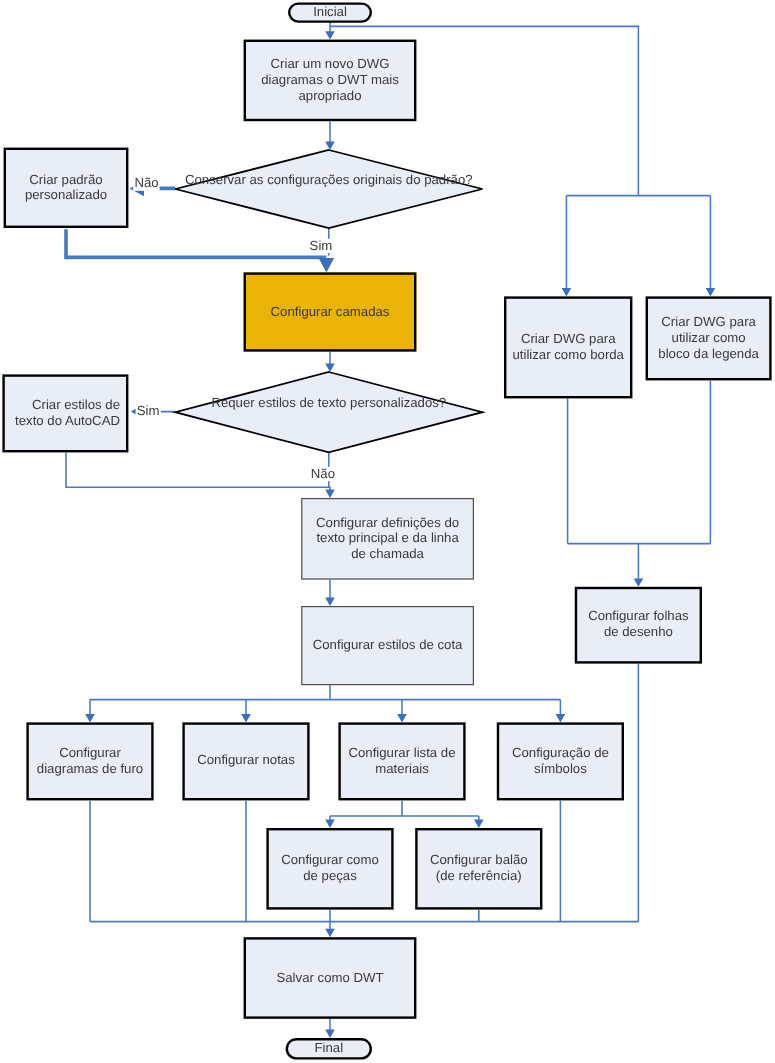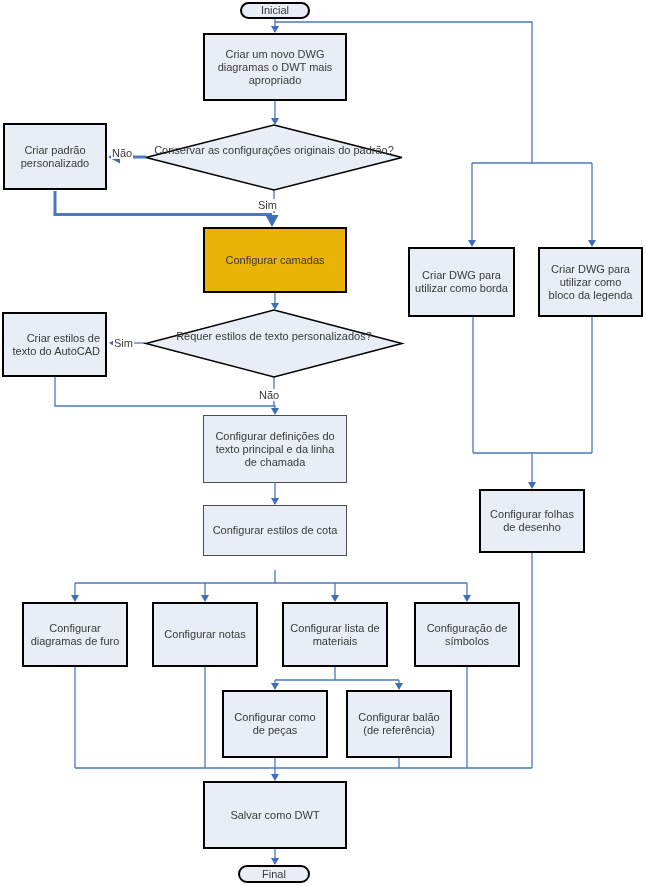--- a/index.html
+++ b/index.html
@@ -6,21 +6,21 @@
   #stage{
     position:relative;width:646px;height:886px;background:#ffffff;overflow:hidden;
     font-family:"Liberation Sans", sans-serif;
   }
   #wires{position:absolute;left:0;top:0;z-index:0;}
   .node{
     position:absolute;z-index:2;display:flex;align-items:center;justify-content:center;
     text-align:center;background:#E9EDF5;border:2px solid #000;color:#3a3a3a;
     font-size:11px;line-height:13px;box-sizing:border-box;padding:2px 5px;
   }
-  .thin{border-width:1px;border-color:#4d4d4d;}
+  .thin{border-width:1px;border-color:#4d4d4d;margin-left:48px;}
   .yellow{background:#eab308;}
   .pill{border-radius:9px;padding:0 20px;}
   .dlabel{
     position:absolute;z-index:2;text-align:center;color:#3a3a3a;
     font-size:11px;line-height:13px;pointer-events:none;
   }
   .elabel{
     position:absolute;z-index:3;color:#3a3a3a;background:#fff;
     font-size:11px;line-height:12px;padding:0 1px;
   }
@@ -122,33 +122,33 @@
   <div class="node" style="left:203px;top:33px;width:144px;height:68px;">Criar um novo DWG diagramas o DWT mais apropriado</div>
 
   <div class="node" style="left:3px;top:123px;width:104px;height:67px;">Criar padrão personalizado</div>
 
   <div class="node yellow" style="left:203px;top:227px;width:144px;height:66px;">Configurar camadas</div>
 
   <div class="node" style="left:2px;top:312px;width:105px;height:65px;text-align:right;">Criar estilos de texto do AutoCAD</div>
 
   <div class="node thin" style="left:203px;top:415px;width:144px;height:68px;">Configurar definições do texto principal e da linha de chamada</div>
 
-  <div class="node thin" style="left:203px;top:505px;width:144px;height:51px;">Configurar estilos de cota</div>
+  <div class="node thin" style="left:203px;top:505px;width:144px;height:66px;">Configurar estilos de cota</div>
 
   <div class="node" style="left:22px;top:602px;width:106px;height:65px;">Configurar diagramas de furo</div>
   <div class="node" style="left:282px;top:602px;width:106px;height:65px;">Configurar lista de materiais</div>
   <div class="node" style="left:152px;top:602px;width:106px;height:65px;">Configurar notas</div>
   <div class="node" style="left:414px;top:602px;width:106px;height:65px;">Configuração de símbolos</div>
 
   <div class="node" style="left:222px;top:690px;width:106px;height:68px;">Configurar como de peças</div>
   <div class="node" style="left:346px;top:690px;width:106px;height:68px;text-align:center;">Configurar balão (de referência)</div>
 
   <div class="node" style="left:203px;top:781px;width:144px;height:68px;">Salvar como DWT</div>
 
-  <div class="node" style="left:408px;top:247px;width:107px;height:70px;">Criar DWG para utilizar como borda</div>
+  <div class="node" style="left:420px;top:247px;width:107px;height:85px;">Criar DWG para utilizar como borda</div>
   <div class="node" style="left:538px;top:247px;width:105px;height:70px;">Criar DWG para utilizar como bloco da legenda</div>
   <div class="node" style="left:479px;top:489px;width:106px;height:64px;">Configurar folhas de desenho</div>
 
   <div class="dlabel" style="left:149px;top:144px;width:250px;">Conservar as configurações originais do padrão?</div>
   <div class="dlabel" style="left:149px;top:330px;width:250px;">Requer estilos de texto personalizados?</div>
 
   <div class="elabel" style="left:111px;top:147px;">Não</div>
   <div class="elabel" style="left:257px;top:199px;">Sim</div>
   <div class="elabel" style="left:113px;top:337px;">Sim</div>
   <div class="elabel" style="left:258px;top:389px;">Não</div>

